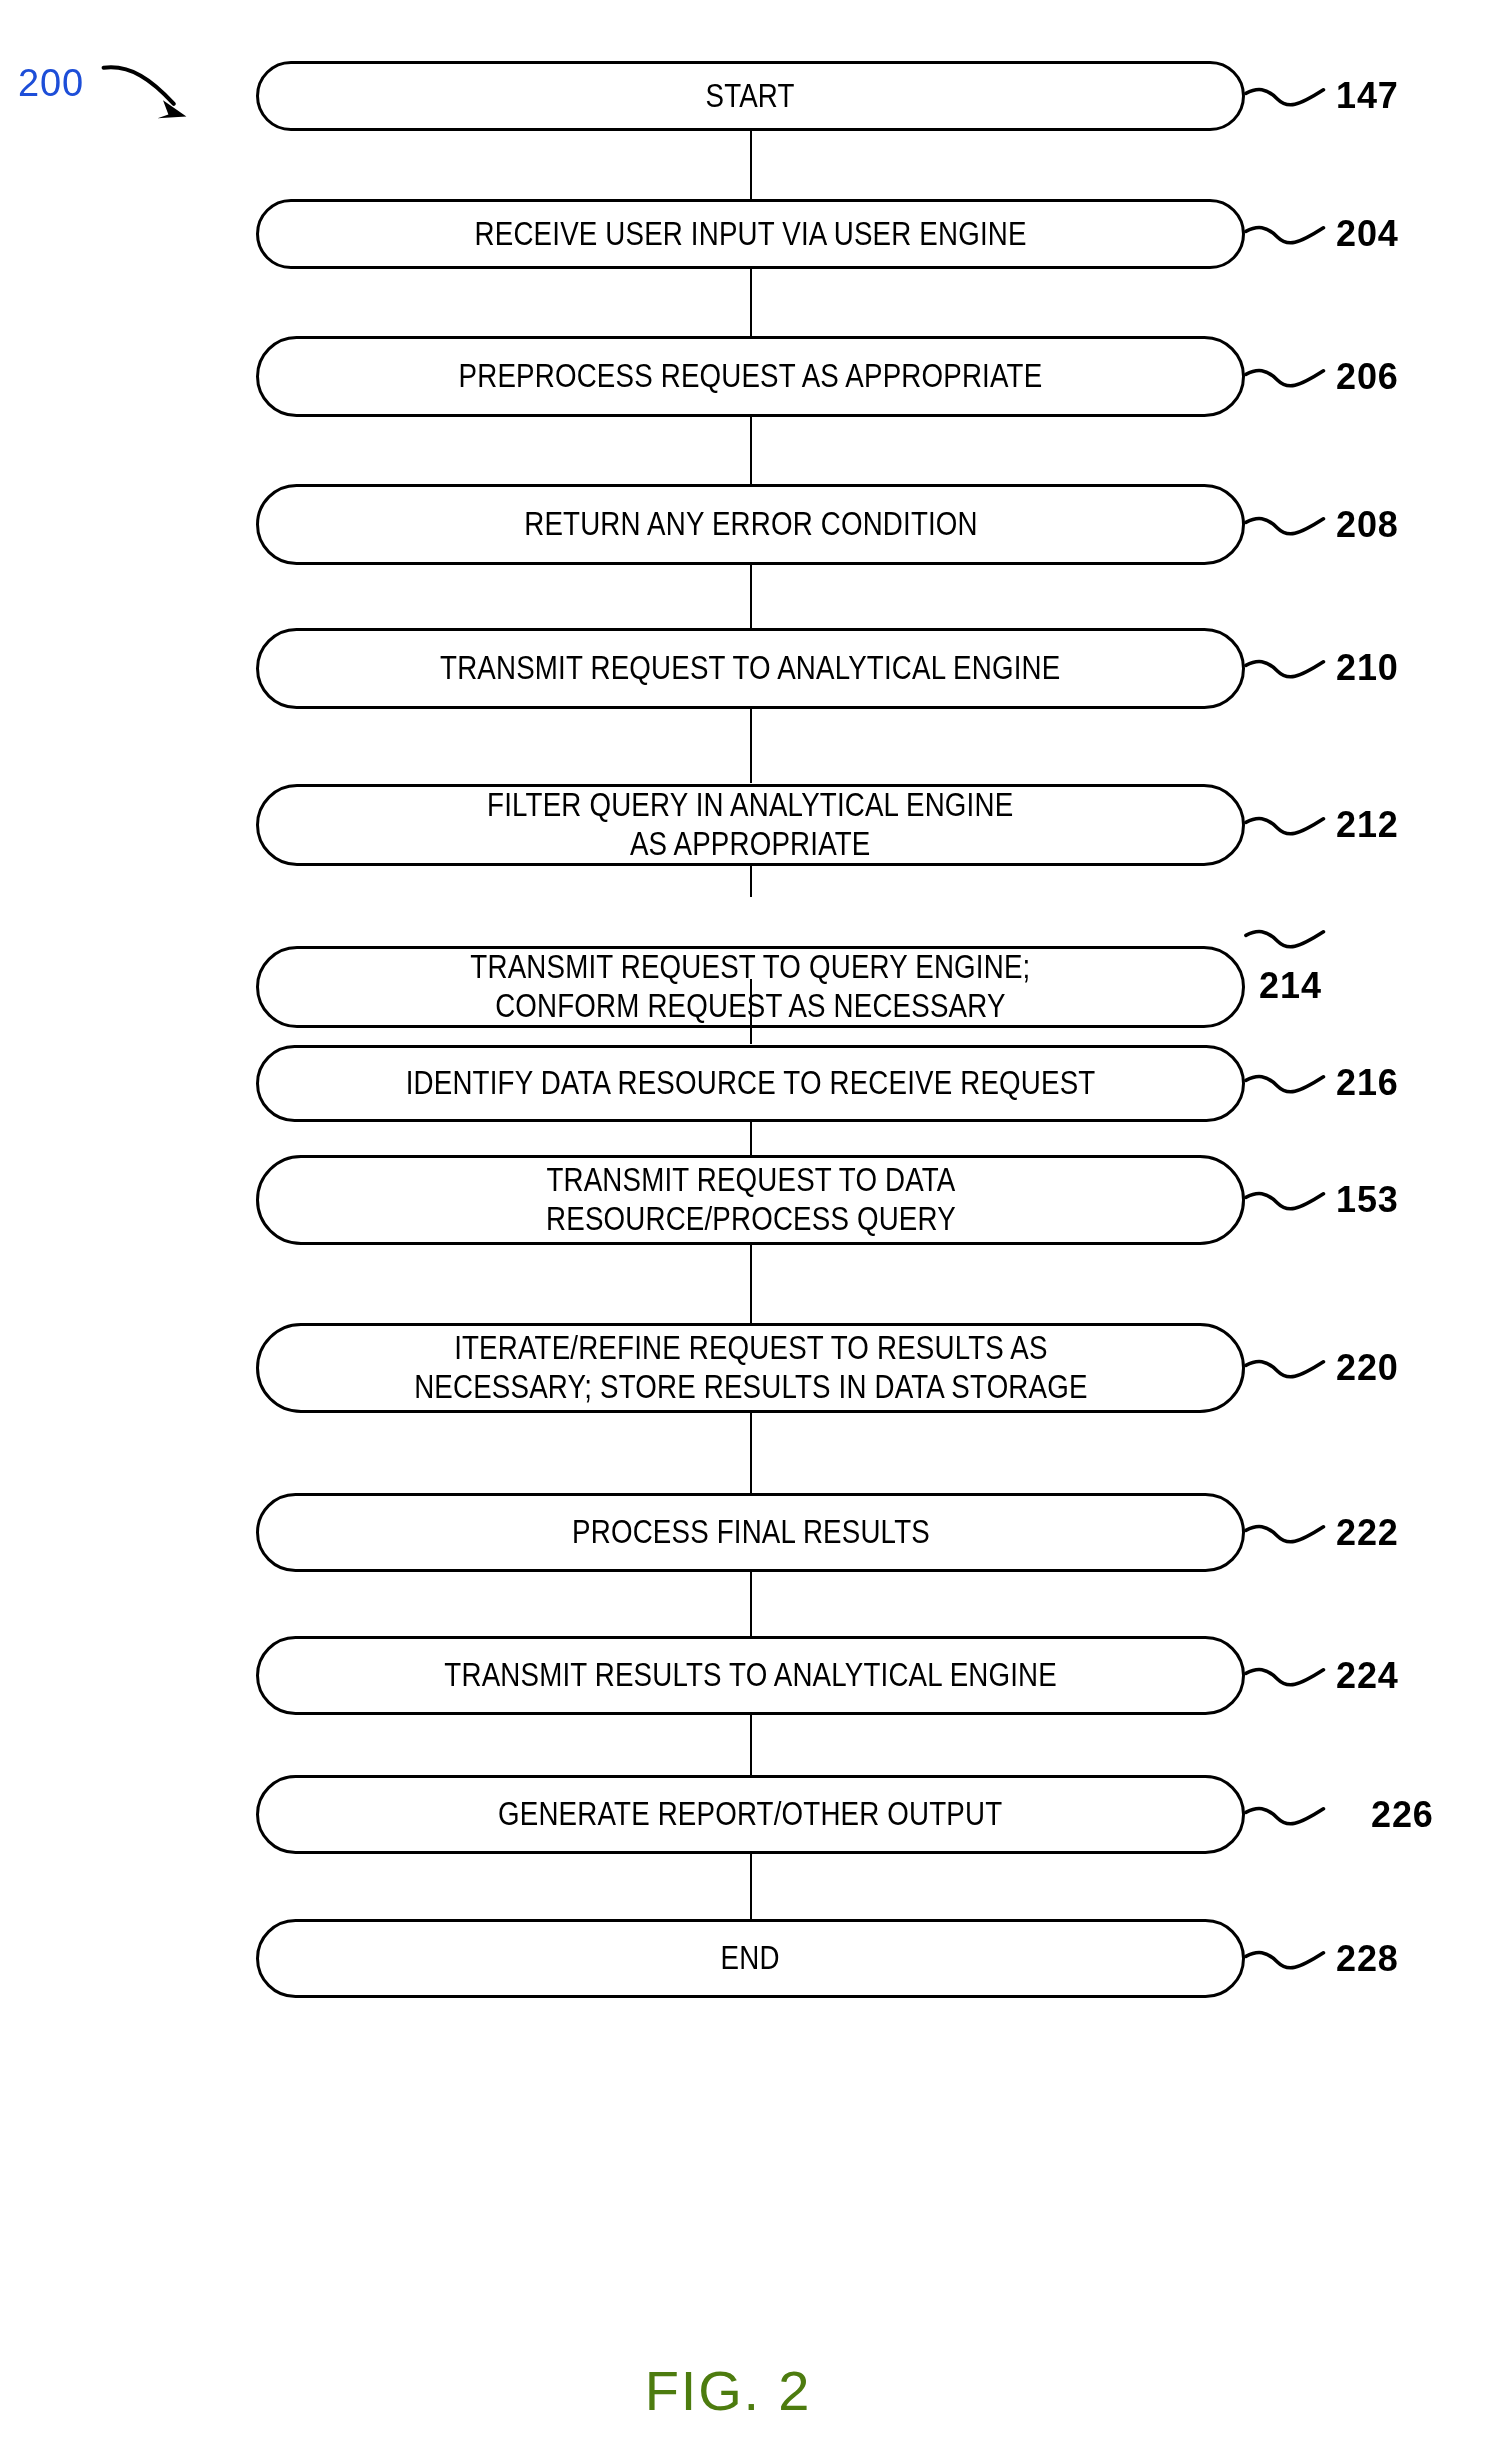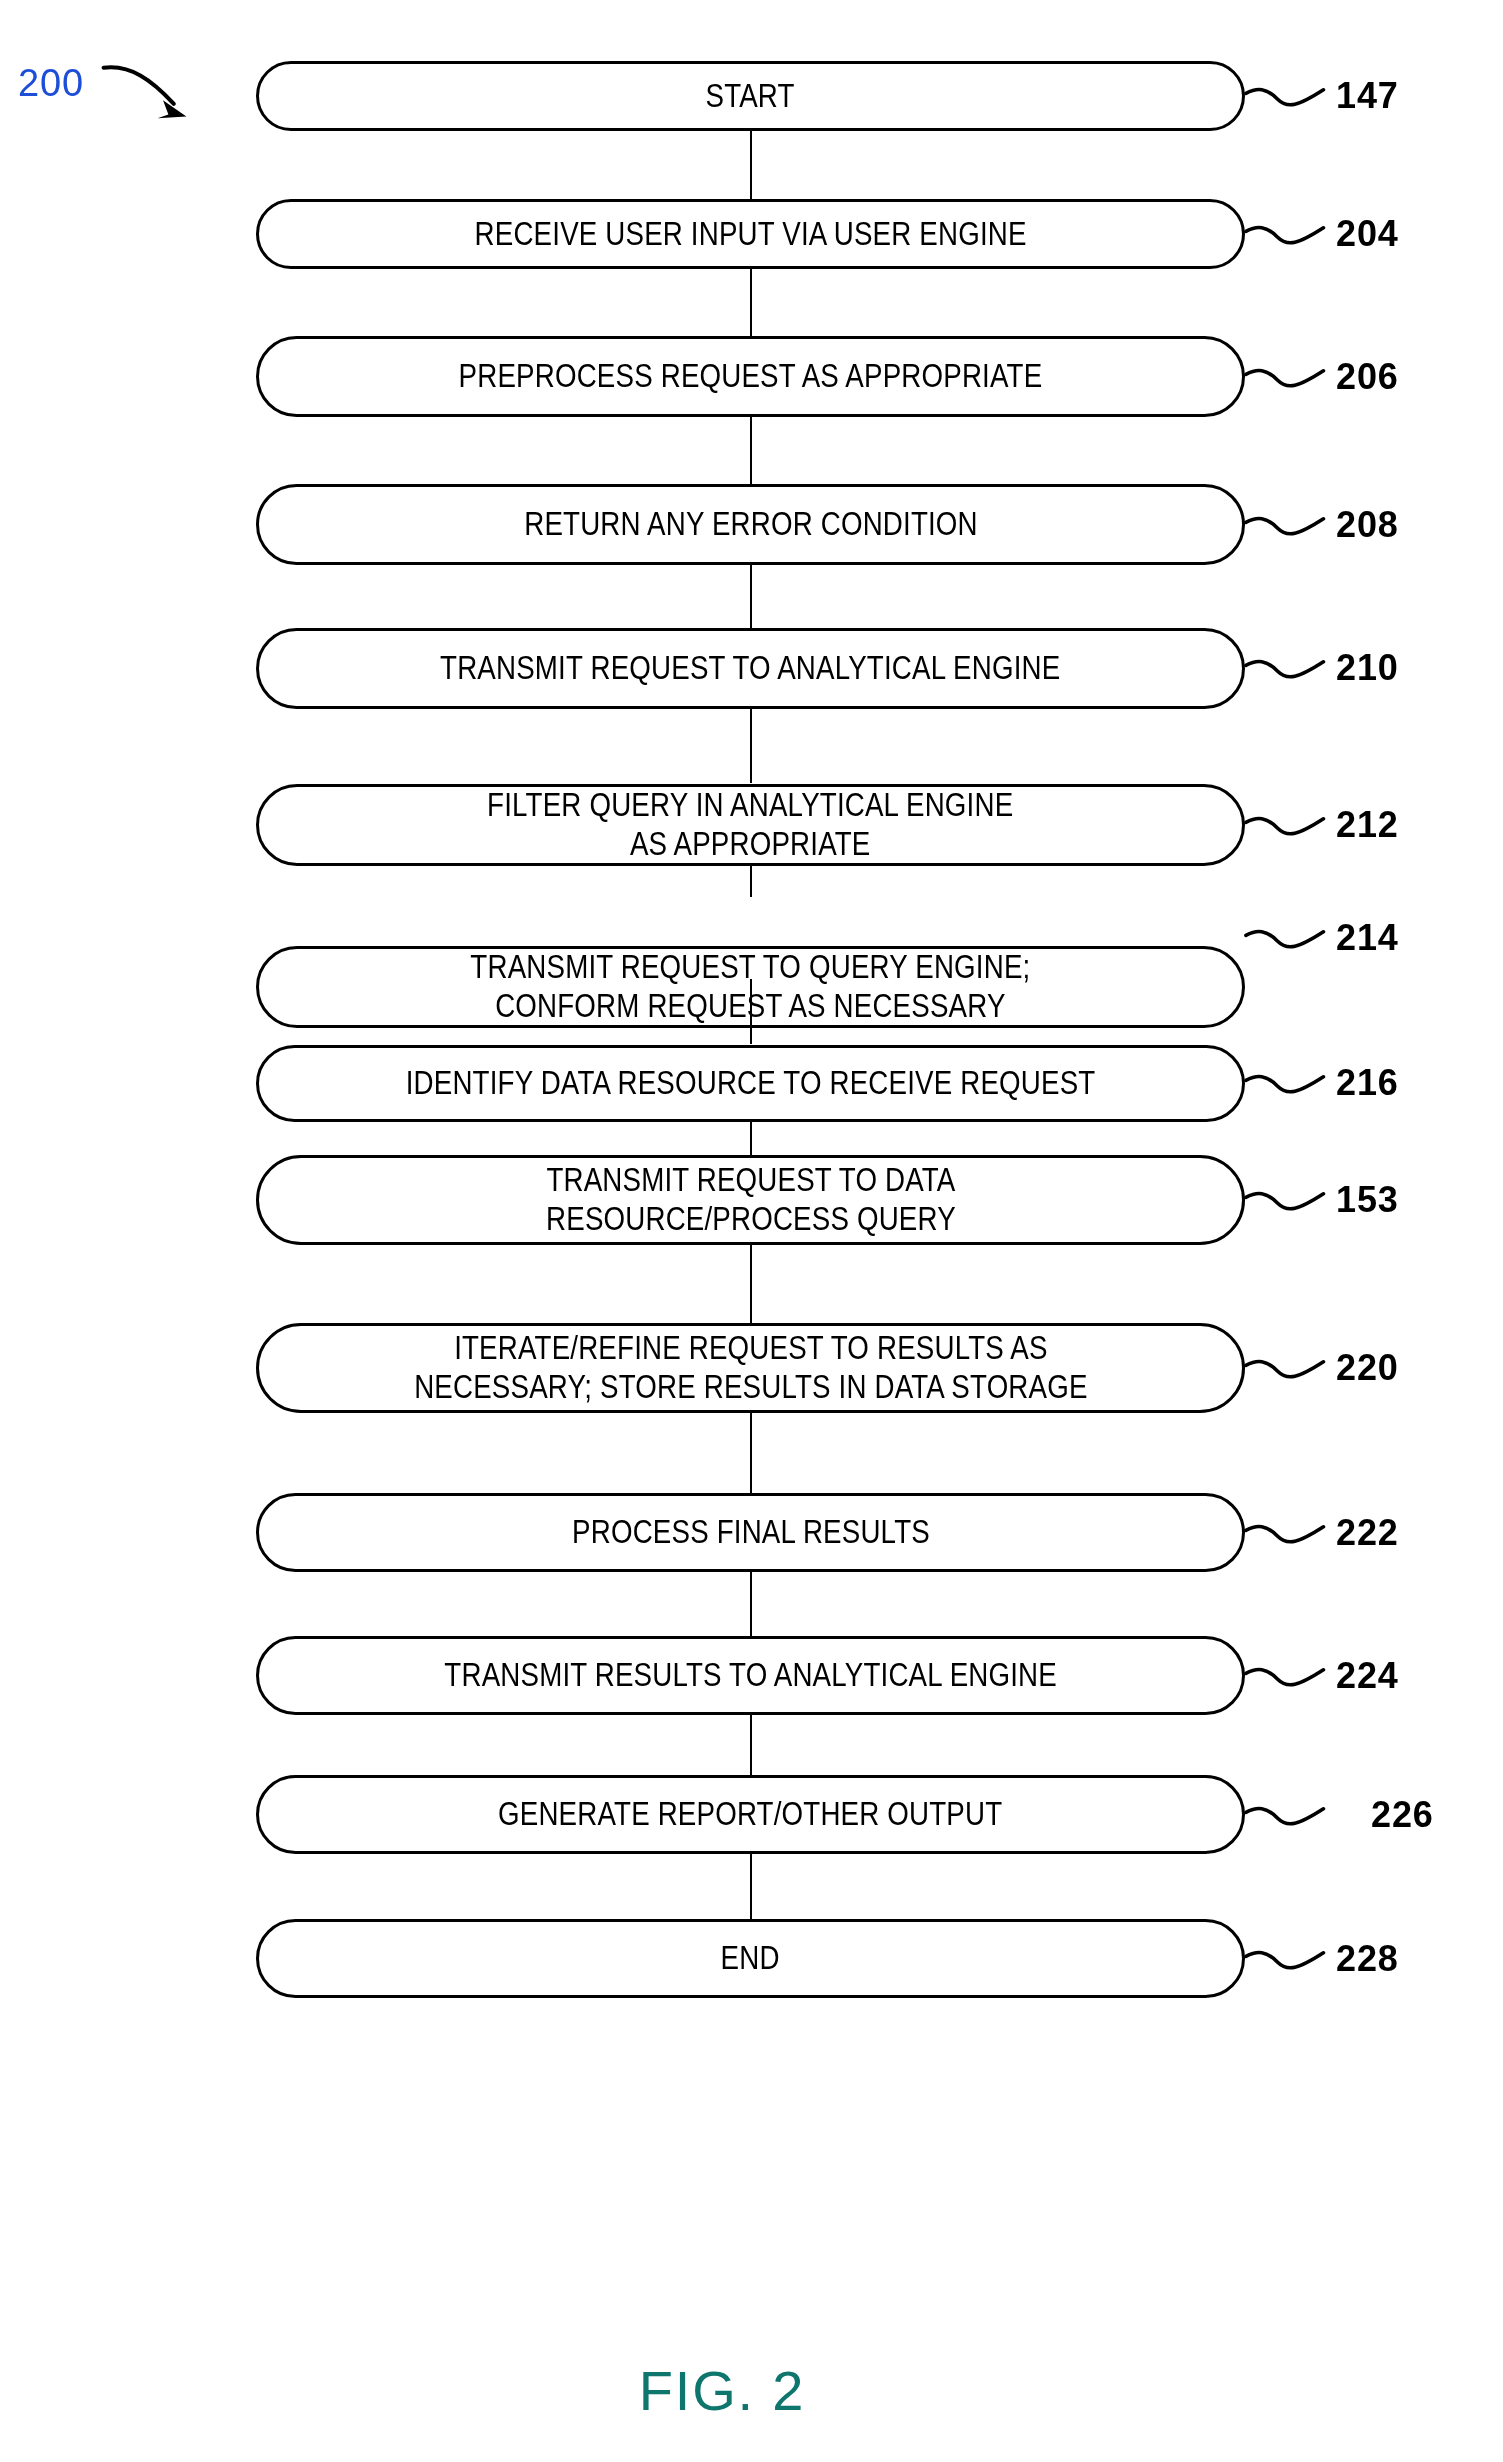--- a/index.html
+++ b/index.html
@@ -105,28 +105,28 @@
   #fig-ref svg {
     position: absolute;
     left: 82px;
     top: 0;
     overflow: visible;
   }
 
   
   #caption {
     position: absolute;
-    left: 6px;
+    left: 12px;
     top: 2358px;
     width: 1432px;
     text-align: center;
     font-family: "Liberation Sans", "DejaVu Sans", sans-serif;
     font-size: 56px;
     letter-spacing: 1.8px;
-    color: #0f766e;
+    color: #4d7c0f;
   }
 </style>
 </head>
 <body>
 
 <div id="page">
 
   <div id="fig-ref">
     <span class="fig-ref-text">200</span>
     <svg width="117" height="99" viewBox="0 0 130 110">
@@ -228,21 +228,21 @@
         <path d="M1,27 C14,20 24,21 36,33 C48,45 60,41 88,23" fill="none" stroke="#000" stroke-width="4" stroke-linecap="round"></path>
       </svg>
       <span class="refnum">210</span>
     </div>
     <div class="callout" style="top: 798px;">
       <svg width="82" height="54" viewBox="0 0 92 60">
         <path d="M1,27 C14,20 24,21 36,33 C48,45 60,41 88,23" fill="none" stroke="#000" stroke-width="4" stroke-linecap="round"></path>
       </svg>
       <span class="refnum">212</span>
     </div>
-    <div class="callout" style="top: 911px;">
+    <div class="callout" style="top: 911px; flex-direction: column;">
       <svg width="82" height="54" viewBox="0 0 92 60">
         <path d="M1,27 C14,20 24,21 36,33 C48,45 60,41 88,23" fill="none" stroke="#000" stroke-width="4" stroke-linecap="round"></path>
       </svg>
       <span class="refnum">214</span>
     </div>
     <div class="callout" style="top: 1056px;">
       <svg width="82" height="54" viewBox="0 0 92 60">
         <path d="M1,27 C14,20 24,21 36,33 C48,45 60,41 88,23" fill="none" stroke="#000" stroke-width="4" stroke-linecap="round"></path>
       </svg>
       <span class="refnum">216</span>

